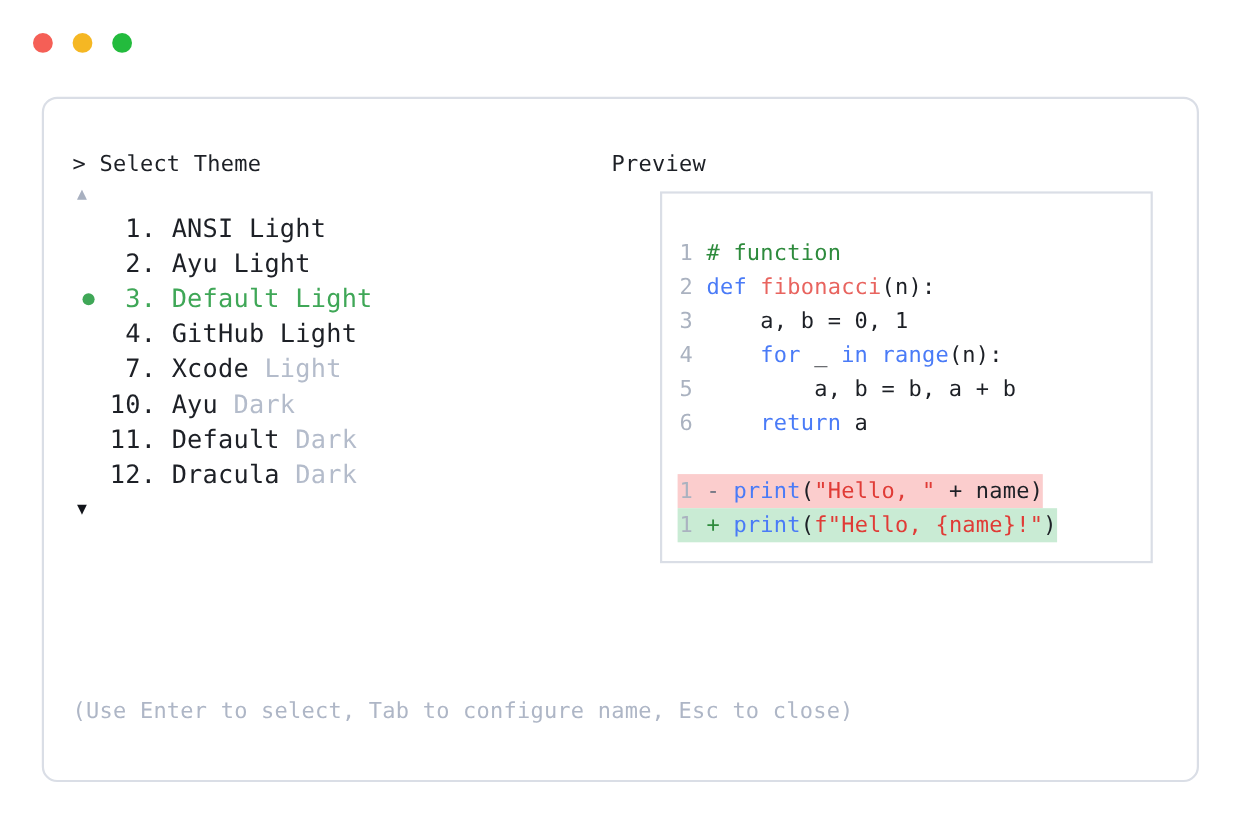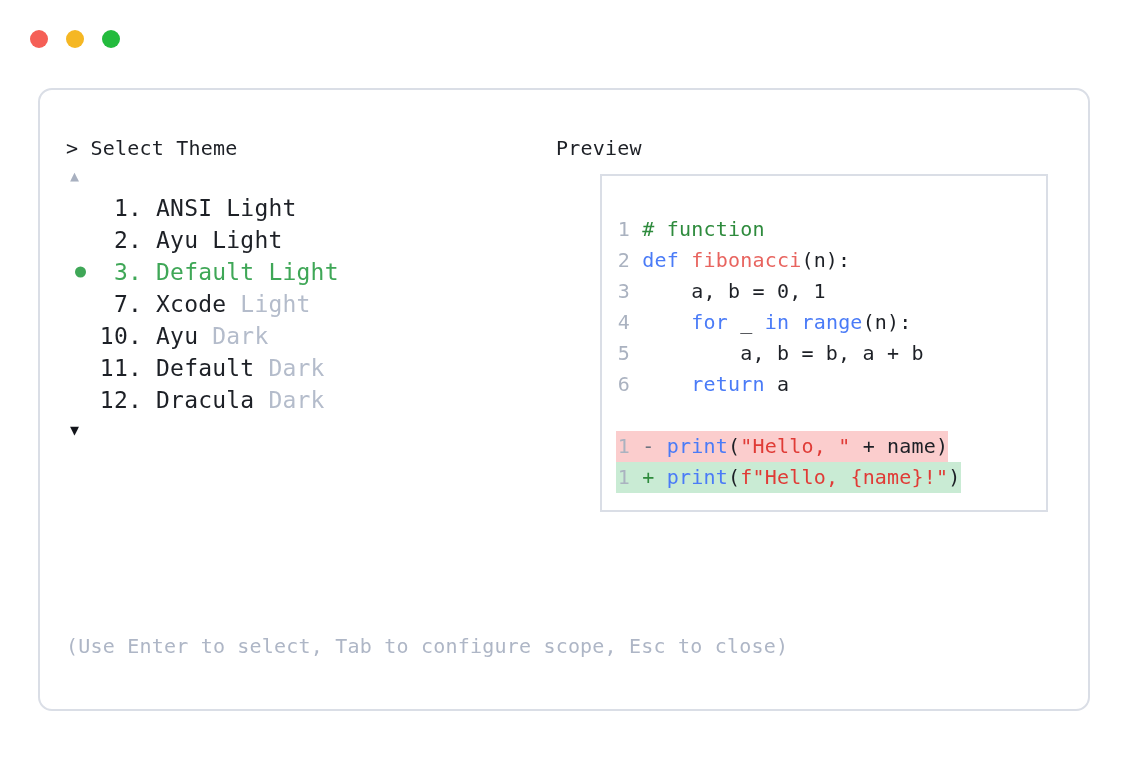--- a/index.html
+++ b/index.html
@@ -193,30 +193,31 @@
 <div class="panel">
   <div class="columns">
 
     <div class="col-left">
       <div class="section-title">&gt; Select Theme</div>
       <div class="arrow-row arrow-up">▲</div>
       <div class="theme-list" id="theme-list">
           <div class="theme-row"><span class="row-index"> 1.</span><span class="row-name"> ANSI </span><span class="row-suffix suffix-strong">Light</span></div>
           <div class="theme-row"><span class="row-index"> 2.</span><span class="row-name"> Ayu </span><span class="row-suffix suffix-strong">Light</span></div>
           <div class="theme-row selected"><span class="bullet"></span><span class="row-index"> 3.</span><span class="row-name"> Default </span><span class="row-suffix suffix-strong">Light</span></div>
+          <div class="theme-row"><span class="row-index"> 4.</span><span class="row-name"> GitHub </span><span class="row-suffix suffix-strong">Light</span></div>
           <div class="theme-row"><span class="row-index"> 7.</span><span class="row-name"> Xcode </span><span class="row-suffix suffix-muted">Light</span></div>
           <div class="theme-row"><span class="row-index">10.</span><span class="row-name"> Ayu </span><span class="row-suffix suffix-muted">Dark</span></div>
           <div class="theme-row"><span class="row-index">11.</span><span class="row-name"> Default </span><span class="row-suffix suffix-muted">Dark</span></div>
           <div class="theme-row"><span class="row-index">12.</span><span class="row-name"> Dracula </span><span class="row-suffix suffix-muted">Dark</span></div>
         </div>
       <div class="arrow-row arrow-down">▼</div>
     </div>
 
     <div class="col-right">
       <div class="section-title">Preview</div>
       <div class="preview-box">
         <div class="code" id="code-block"><div class="code-line"><span class="ln">1</span> <span class="tok-comment"># function</span></div><div class="code-line"><span class="ln">2</span> <span class="tok-keyword">def </span><span class="tok-func">fibonacci</span><span class="tok-plain">(n):</span></div><div class="code-line"><span class="ln">3</span> <span class="tok-plain">    a, b = 0, 1</span></div><div class="code-line"><span class="ln">4</span> <span class="tok-plain">    </span><span class="tok-keyword">for</span><span class="tok-plain"> _ </span><span class="tok-keyword">in range</span><span class="tok-plain">(n):</span></div><div class="code-line"><span class="ln">5</span> <span class="tok-plain">        a, b = b, a + b</span></div><div class="code-line"><span class="ln">6</span> <span class="tok-plain">    </span><span class="tok-keyword">return</span><span class="tok-plain"> a</span></div><div class="spacer-line"></div><div class="diff-line diff-del"><span class="ln">1</span> <span class="mark-del">-</span> <span class="tok-keyword">print</span><span class="tok-plain">(</span><span class="tok-string">"Hello, "</span><span class="tok-plain"> + name)</span></div><div class="diff-line diff-add"><span class="ln">1</span> <span class="mark-add">+</span> <span class="tok-keyword">print</span><span class="tok-plain">(</span><span class="tok-string">f"Hello, </span><span class="tok-string">{name}</span><span class="tok-string">!"</span><span class="tok-plain">)</span></div></div>
       </div>
     </div>
 
-    <div class="hint">(Use Enter to select, Tab to configure scope, Esc to close)</div>
+    <div class="hint">(Use Enter to select, Tab to configure name, Esc to close)</div>
   </div>
 </div>
 
 </body></html>

